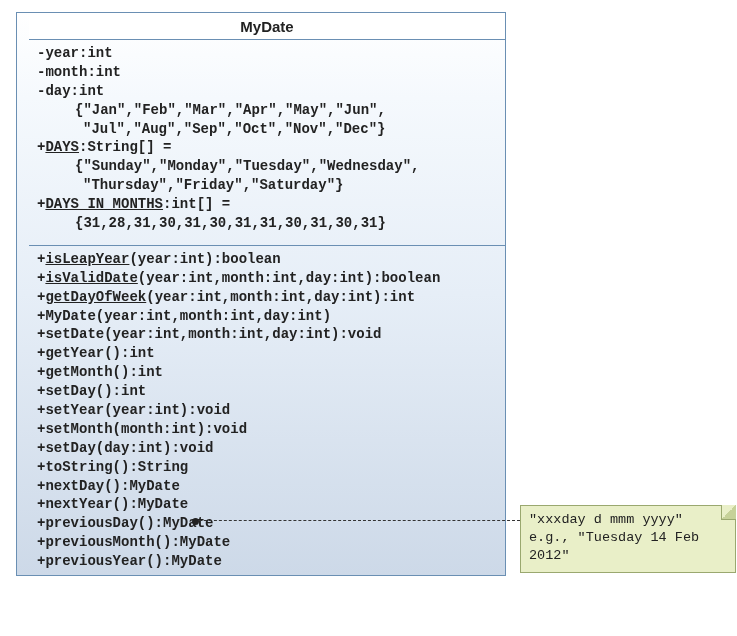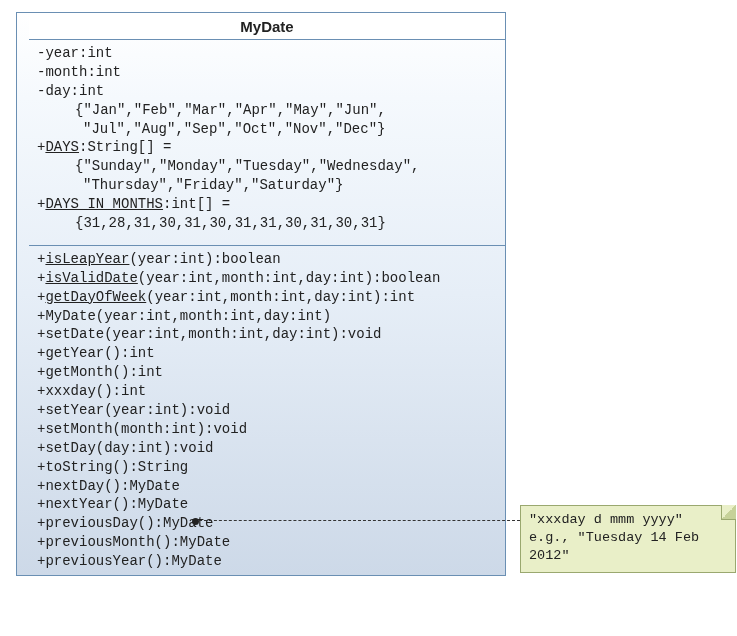--- a/index.html
+++ b/index.html
@@ -21,20 +21,21 @@
     font-family: Verdana, Arial, sans-serif;
     font-weight: bold;
     font-size: 15px;
     padding: 5px 0 4px 0;
     border-bottom: 1px solid #6a8fb3;
     background: #ffffff;
   }
   .uml-section {
     padding: 4px 8px 4px 8px;
     line-height: 1.35;
+    font-weight: bold;
   }
   .uml-section + .uml-section {
     border-top: 1px solid #6a8fb3;
     margin-top: 8px;
   }
   .row {
     white-space: pre;
   }
   .u { text-decoration: underline; }
   .indent1 { padding-left: 38px; display: inline-block; }
@@ -96,21 +97,21 @@
       </div>
 
     <div class="uml-section" id="method-section">
         <div class="row">+<span class="u">isLeapYear</span>(year:int):boolean</div>
         <div class="row">+<span class="u">isValidDate</span>(year:int,month:int,day:int):boolean</div>
         <div class="row">+<span class="u">getDayOfWeek</span>(year:int,month:int,day:int):int</div>
         <div class="row">+MyDate(year:int,month:int,day:int)</div>
         <div class="row">+setDate(year:int,month:int,day:int):void</div>
         <div class="row">+getYear():int</div>
         <div class="row">+getMonth():int</div>
-        <div class="row">+xxxday():int</div>
+        <div class="row">+setDay():int</div>
         <div class="row">+setYear(year:int):void</div>
         <div class="row">+setMonth(month:int):void</div>
         <div class="row">+setDay(day:int):void</div>
         <div class="row">+toString():String</div>
         <div class="row">+nextDay():MyDate</div>
         <div class="row">+nextYear():MyDate</div>
         <div class="row">+previousDay():MyDate</div>
         <div class="row">+previousMonth():MyDate</div>
         <div class="row">+previousYear():MyDate</div>
       </div>

